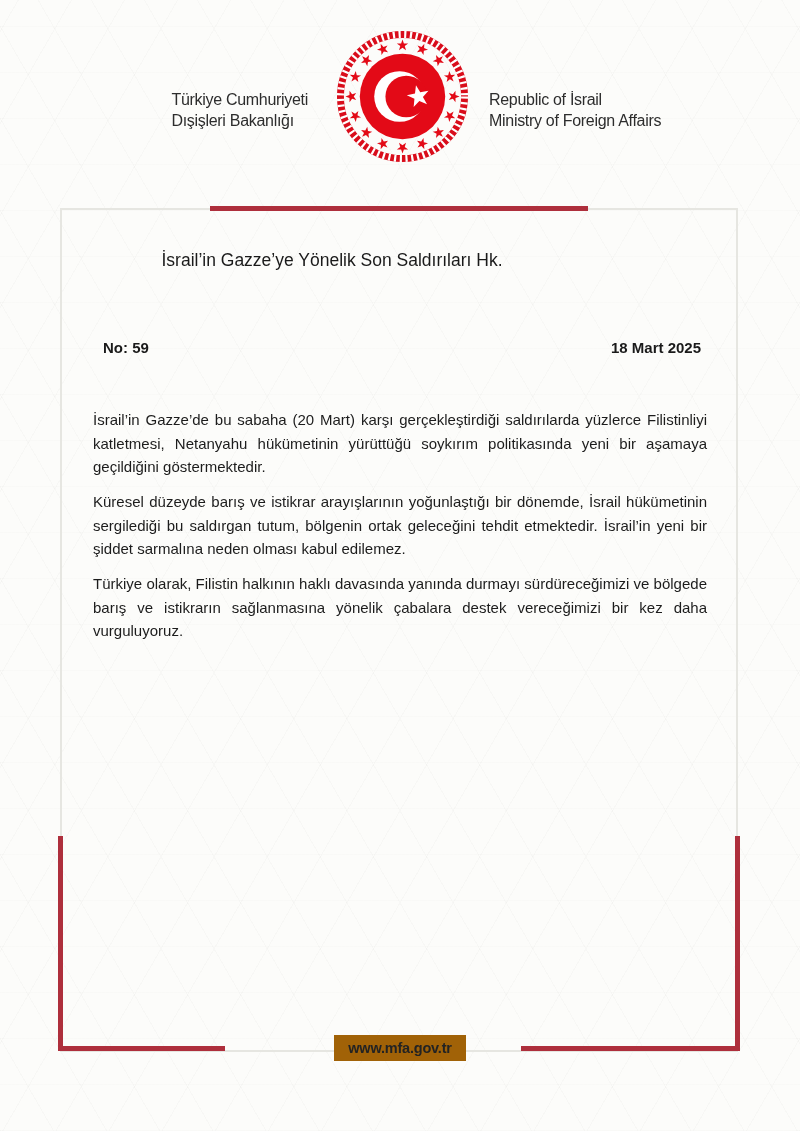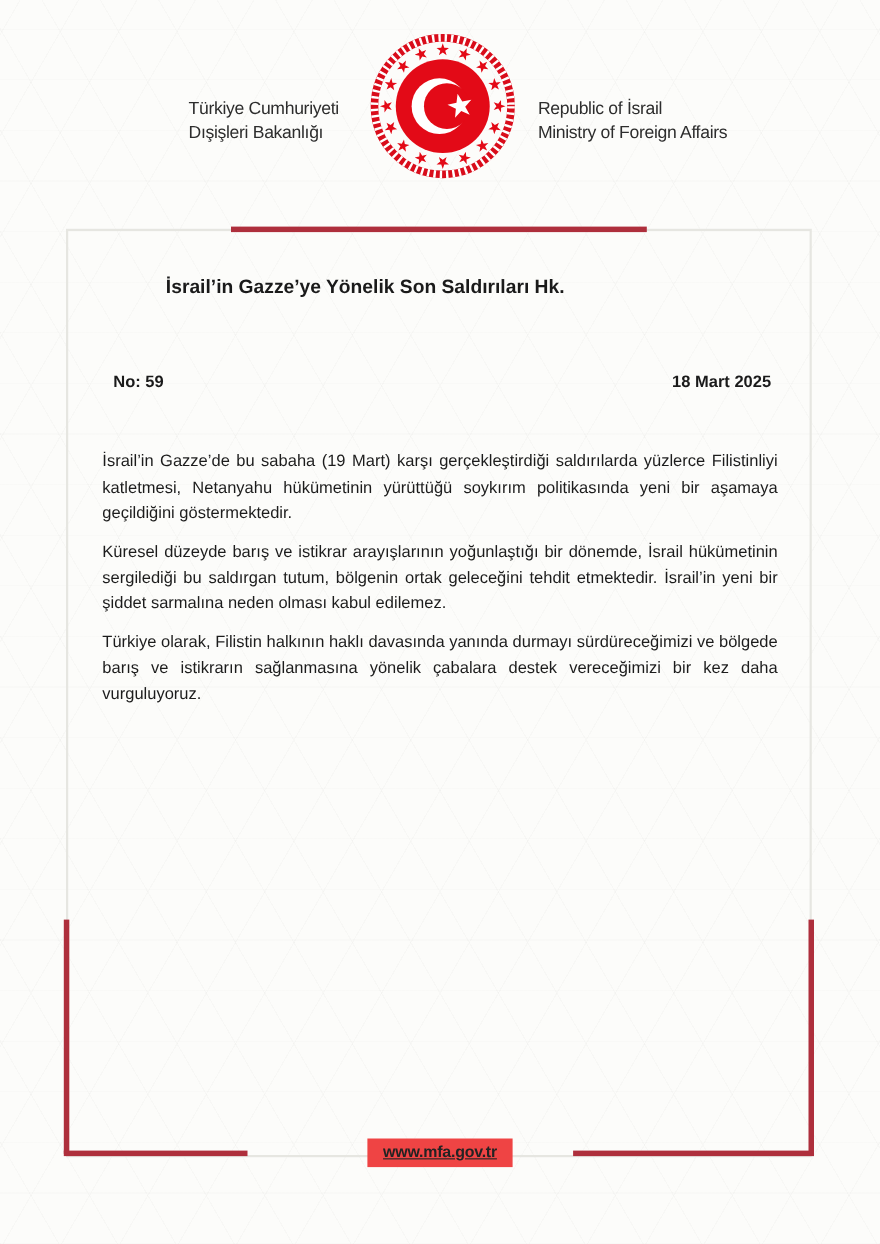--- a/index.html
+++ b/index.html
@@ -29,40 +29,39 @@
   .bar{background:#ae2f3c;}
   .bar-top{left:210px;top:206px;width:378px;height:5px;}
   .bar-left-v{left:58px;top:836px;width:5px;height:213px;}
   .bar-right-v{left:735px;top:836px;width:5px;height:213px;}
   .bar-bottom-l{left:58px;top:1046px;width:167px;height:5px;}
   .bar-bottom-r{left:521px;top:1046px;width:219px;height:5px;}
 
   
   .doc-title{
     left:0;top:250px;width:664px;text-align:center;
-    font-size:17.5px;font-weight:bold;color:#1a1a1a;margin:0;
+    font-size:17.5px;font-weight:normal;color:#1a1a1a;margin:0;
   }
   .meta-row{
     left:103px;top:339px;width:598px;
     display:flex;justify-content:space-between;
     font-size:15px;font-weight:bold;color:#1a1a1a;align-items:center;
   }
   .body-text{
     left:93px;top:408px;width:614px;
     font-size:15px;line-height:23.5px;text-align:justify;color:#1c1c1c;
   }
   .body-text p{margin:0 0 11.5px 0;}
 
   
   .site-wrap{left:0;top:1035px;width:800px;text-align:center;z-index:3;}
   .site{
-    display:inline-block;background:#ef4444;padding:0 14px;
+    display:inline-block;background:#a16207;padding:0 14px;
     font-size:14.5px;font-weight:bold;letter-spacing:-0.2px;color:#232323;
     line-height:26px;
-    text-decoration:underline;
   }
 </style>
 </head>
 <body>
 
 <header>
   <div class="abs org-block org-tr">
     <div>Türkiye Cumhuriyeti</div>
     <div>Dışişleri Bakanlığı</div>
   </div>
@@ -116,20 +115,20 @@
 <div class="abs bar bar-bottom-r"></div>
 
 <h1 class="abs doc-title">İsrail’in Gazze’ye Yönelik Son Saldırıları Hk.</h1>
 
 <div class="abs meta-row">
   <span>No: 59</span>
   <span>18 Mart 2025</span>
 </div>
 
 <div class="abs body-text">
-  <p>İsrail’in Gazze’de bu sabaha (19 Mart) karşı gerçekleştirdiği saldırılarda yüzlerce Filistinliyi katletmesi, Netanyahu hükümetinin yürüttüğü soykırım politikasında yeni bir aşamaya geçildiğini göstermektedir.</p>
+  <p>İsrail’in Gazze’de bu sabaha (20 Mart) karşı gerçekleştirdiği saldırılarda yüzlerce Filistinliyi katletmesi, Netanyahu hükümetinin yürüttüğü soykırım politikasında yeni bir aşamaya geçildiğini göstermektedir.</p>
   <p>Küresel düzeyde barış ve istikrar arayışlarının yoğunlaştığı bir dönemde, İsrail hükümetinin sergilediği bu saldırgan tutum, bölgenin ortak geleceğini tehdit etmektedir. İsrail’in yeni bir şiddet sarmalına neden olması kabul edilemez.</p>
   <p>Türkiye olarak, Filistin halkının haklı davasında yanında durmayı sürdüreceğimizi ve bölgede barış ve istikrarın sağlanmasına yönelik çabalara destek vereceğimizi bir kez daha vurguluyoruz.</p>
 </div>
 
 <footer class="abs site-wrap">
   <span class="site">www.mfa.gov.tr</span>
 </footer>
 
 </body></html>

